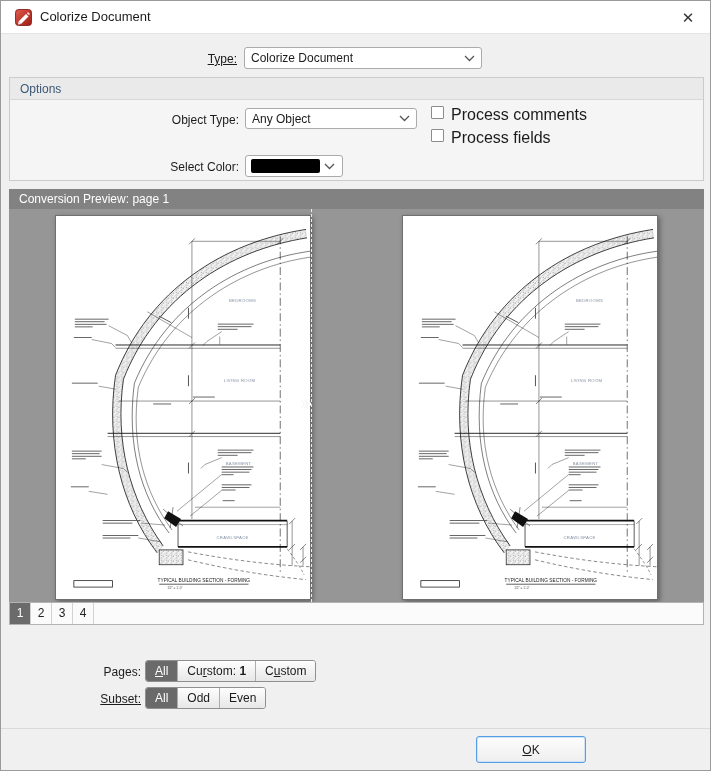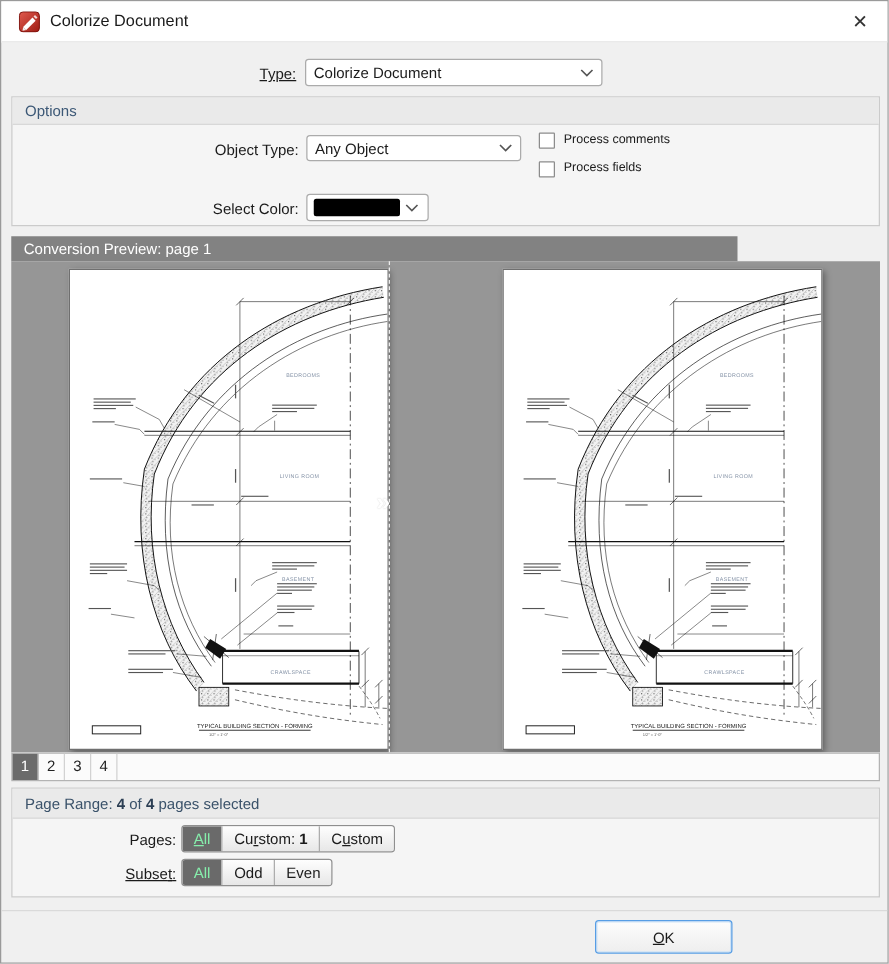--- a/index.html
+++ b/index.html
@@ -14,40 +14,40 @@
   .lbl{position:absolute;font-size:12px;color:#1b1b1b;text-align:right;}
   
   .combo{position:absolute;background:#fff;border:1px solid #ababab;border-radius:3px;font-size:12px;color:#1b1b1b;display:flex;align-items:center;padding:0 6px;}
   .combo .val{flex:1;overflow:hidden;white-space:nowrap;}
   .combo .chev{width:11px;height:7px;flex:0 0 auto;margin-left:4px;}
   
   .group{position:absolute;background:#f5f5f5;border:1px solid #cbcbcb;border-radius:0;}
   .group-hdr{position:absolute;left:0;top:0;width:100%;height:22px;background:#eaeaea;border-bottom:1px solid #d8d8d8;font-size:12px;color:#3c5876;line-height:22px;padding-left:10px;}
   
   .cb{position:absolute;width:13px;height:13px;background:#fff;border:1px solid #8c8c8c;border-radius:1px;}
-  .cb-lbl{position:absolute;font-size:10px;color:#1b1b1b;}
+  .cb-lbl{position:absolute;font-size:16px;color:#1b1b1b;}
   
   .swatch{width:69px;height:14px;border-radius:2px;}
   
-  .preview-hdr{position:absolute;left:8px;top:188px;width:581px;height:20px;background:#828282;color:#fff;font-size:12px;line-height:20px;padding-left:10px;}
+  .preview-hdr{position:absolute;left:8px;top:188px;width:695px;height:20px;background:#828282;color:#fff;font-size:12px;line-height:20px;padding-left:10px;}
   .preview-body{position:absolute;left:8px;top:208px;width:695px;height:393px;background:#969696;}
   .page{position:absolute;top:6px;width:256px;height:385px;background:#fff;border:1px solid #6f6f6f;box-shadow:2px 2px 5px rgba(0,0,0,.35);}
   .divider{position:absolute;left:302px;top:0;height:100%;width:0;border-left:1px dashed #ececec;}
   .conv-arrow{position:absolute;left:292px;top:182px;color:#fff;font-size:20px;font-weight:bold;text-shadow:0 0 1px rgba(0,0,0,.2);}
   
   .tabstrip{position:absolute;left:8px;top:601px;width:695px;height:23px;background:#fbfbfb;border:1px solid #b3b3b3;display:flex;}
   .ptab{width:21px;height:100%;border-right:1px solid #d2d2d2;font-size:12px;color:#222;text-align:center;line-height:21px;}
   .ptab.sel{background:#6b6b6b;color:#fff;}
   
   .pr-band-text{font-size:12px;color:#3a526a;line-height:24px;padding-left:10px;}
   .pr-band-text b{font-weight:bold;color:#2c3f54;}
   .seg-row{position:absolute;height:22px;display:flex;border:1px solid #8f8f8f;border-radius:3px;overflow:hidden;background:#f2f2f2;}
   .seg{height:100%;font-size:12px;color:#1b1b1b;background:linear-gradient(#fefefe,#e7e7e7);border:none;border-left:1px solid #adadad;padding:0 9px;line-height:20px;text-align:center;}
   .seg:first-child{border-left:none;}
-  .seg.sel{background:#6a6a6a;color:#86efac;}
+  .seg.sel{background:#6a6a6a;color:#ffffff;}
   .acc{text-decoration:underline;}
   
   .footer-sep{position:absolute;left:0;top:727px;width:100%;border-top:1px solid #dadada;}
   .btn{position:absolute;top:735px;width:110px;height:27px;font-size:12px;color:#1b1b1b;background:linear-gradient(#fdfdfd,#eeeeee);border:1px solid #9c9c9c;border-radius:3px;text-align:center;line-height:25px;}
   .btn.focus{border:1px solid #569de5;box-shadow:inset 0 0 0 1px #cfe3f6;}
   svg text{font-family:"Liberation Sans",sans-serif;}
 </style>
 </head>
 <body>
 
@@ -234,23 +234,20 @@
     </defs>
   </svg>
 
   <div class="tabstrip">
     <div class="ptab sel">1</div>
     <div class="ptab">2</div>
     <div class="ptab">3</div>
     <div class="ptab">4</div>
   </div>
 
-  <div class="group" style="left:8px;top:629px;width:695px;height:88px;">
-    <div class="group-hdr pr-band-text" style="height:24px;"><span>Page Range: </span><b>4</b><span> of </span><b>4</b><span> pages selected</span></div>
-  </div>
 
   <span class="lbl" style="right:569px;top:664px;"><span>Pa</span><span class="acc">g</span><span>es:</span></span>
   <div class="seg-row" style="left:144px;top:659px;">
     <button class="seg sel"><span></span><span class="acc">A</span><span>ll</span></button>
     <button class="seg"><span>Cu</span><span class="acc">r</span><span>stom: </span><b>1</b></button>
     <button class="seg"><span>C</span><span class="acc">u</span><span>stom</span></button>
   </div>
 
   <span class="lbl" style="right:569px;top:691px;text-decoration:underline;"><span>Subse</span><span class="acc">t</span><span>:</span></span>
   <div class="seg-row" style="left:144px;top:686px;">

